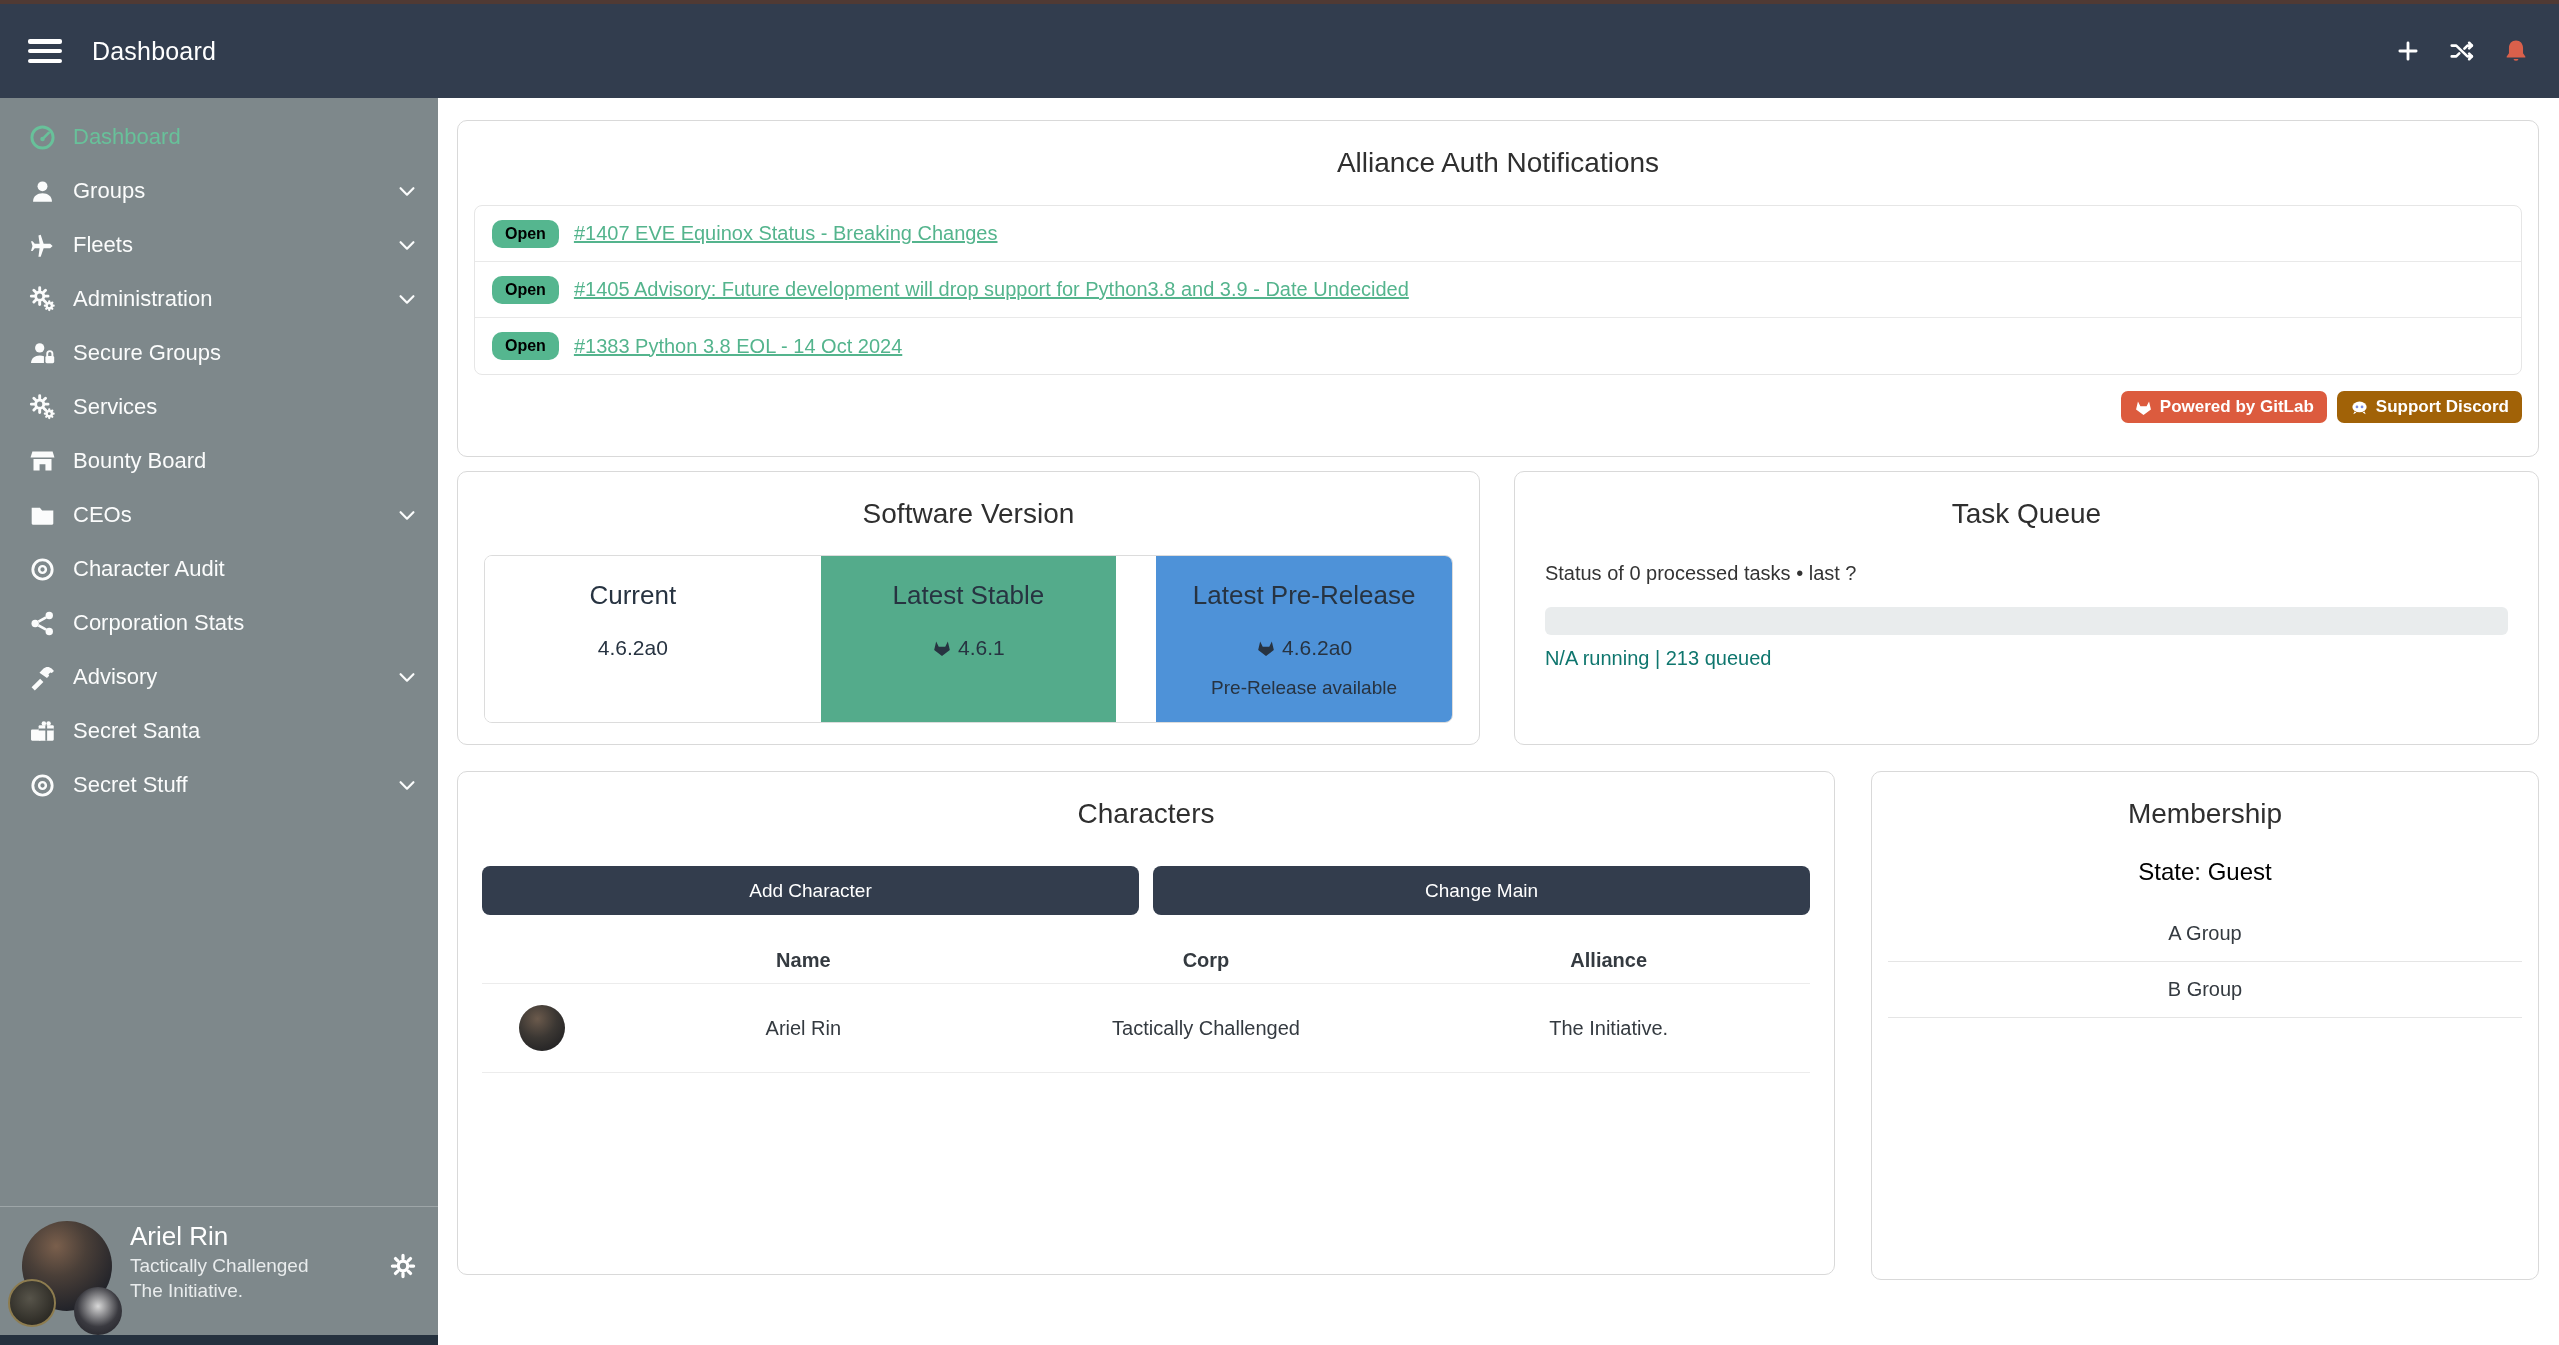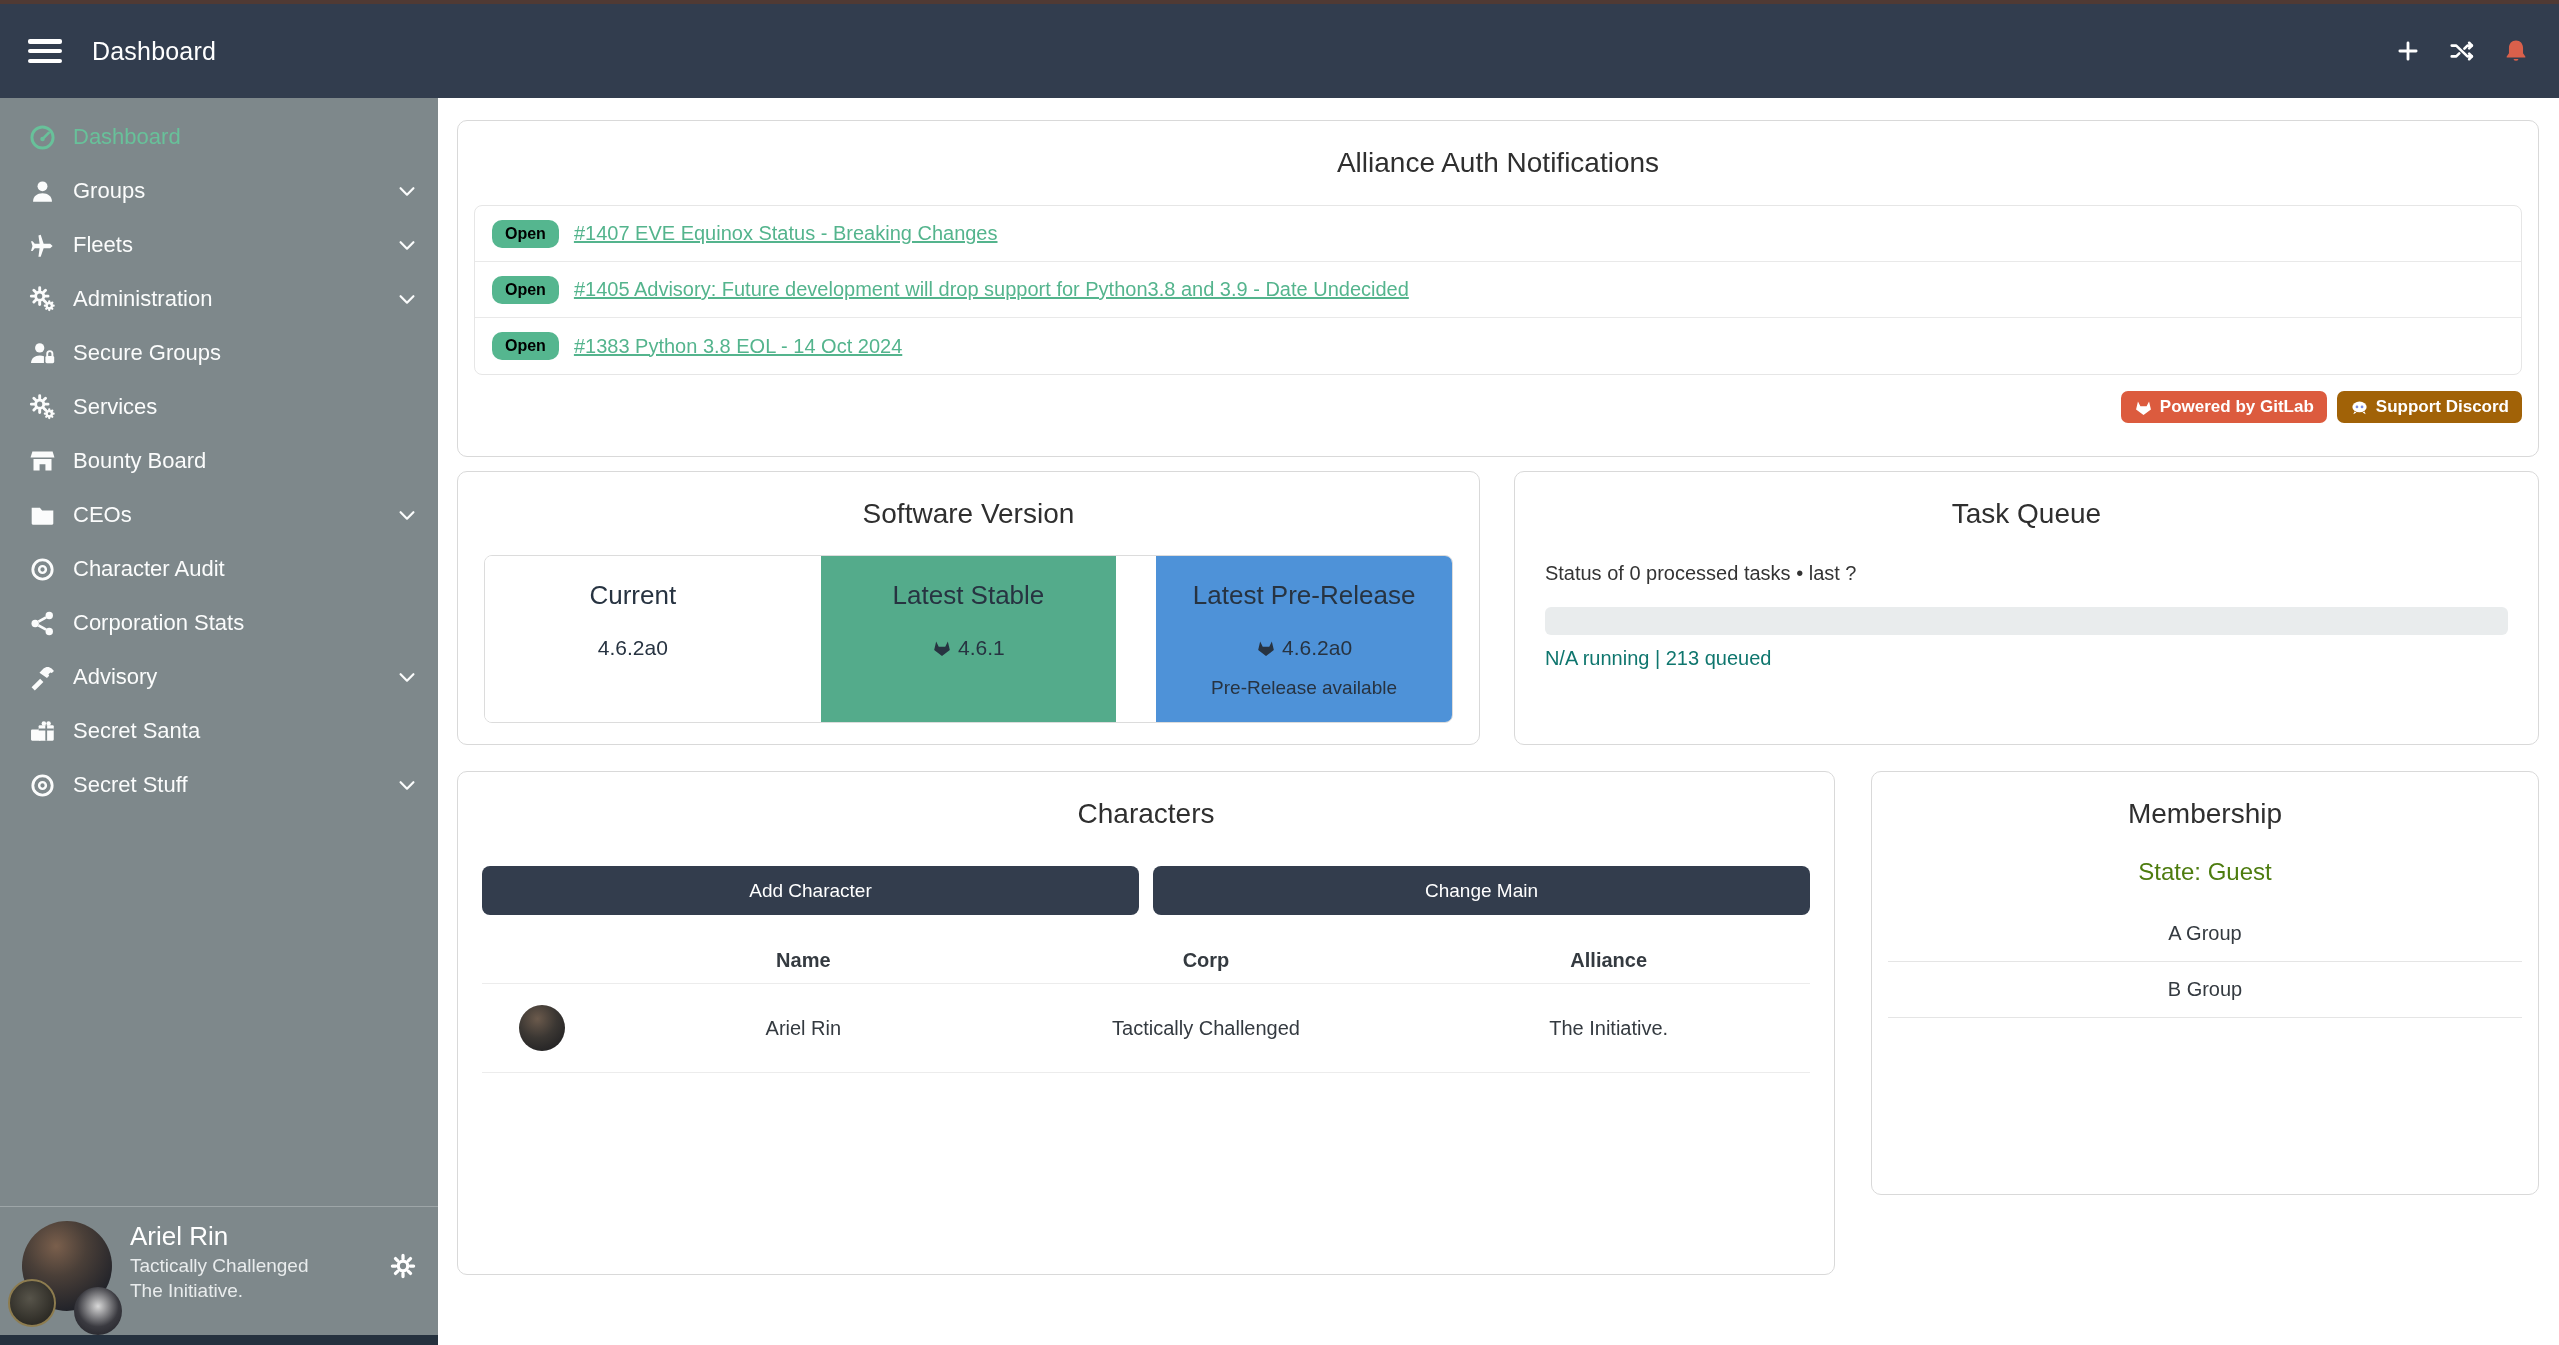--- a/index.html
+++ b/index.html
@@ -101,36 +101,36 @@
   .vcol-version svg { width:20px; height:20px; }
   .vcol-note { margin-top:17px; font-size:19px; }
   .queue-status { margin-top:32px; font-size:20px; color:#343434; }
   .progress { margin-top:22px; height:28px; background:#e9eced; border-radius:6px; overflow:hidden; }
   .progress-fill { height:100%; background:#54ab8b; width:0%; }
   .queue-counts { margin-top:12px; font-size:20px; color:#0f766e; }
 
   
   .row3 { display:flex; gap:36px; }
   .panel-characters { width:1378px; height:504px; padding:26px 24px 0 24px; }
-  .panel-membership { flex:1; height:424px; padding:26px 16px 0 16px; }
+  .panel-membership { flex:1; height:509px; padding:26px 16px 0 16px; }
   .char-buttons { display:flex; gap:14px; margin-top:36px; }
   .btn-dark {
     flex:1; height:49px; background:#333d4d; color:#fff; font-size:19px;
     border:none; border-radius:8px; cursor:pointer; font-family:inherit;
   }
   .char-table { margin-top:22px; width:100%; }
   .char-head, .char-row { display:flex; align-items:center; }
   .char-head { height:46px; font-weight:bold; font-size:20px; }
   .char-row { height:90px; border-top:1px solid #ececec; border-bottom:1px solid #ececec; font-size:20px; }
   .c-avatar { flex:0 0 120px; display:flex; justify-content:center; }
   .c-avatar .pic { width:46px; height:46px; border-radius:50%;
     background: radial-gradient(circle at 40% 30%, #6b5a4c 0%, #3b3733 45%, #18191d 100%); }
   .c-name,.c-corp,.c-alliance { flex:1; text-align:center; }
 
-  .mem-state { text-align:center; font-size:24px; margin-top:28px; color:#4d7c0f; }
+  .mem-state { text-align:center; font-size:24px; margin-top:28px; color:#000000; }
   .mem-list { margin-top:20px; }
   .mem-item { height:56px; display:flex; align-items:center; justify-content:center; font-size:20px; border-bottom:1px solid #e5e5e5; }
 </style>
 </head>
 <body>
 
 <div class="top-strip"></div>
 
 <div class="navbar">
   <div class="hamburger">

